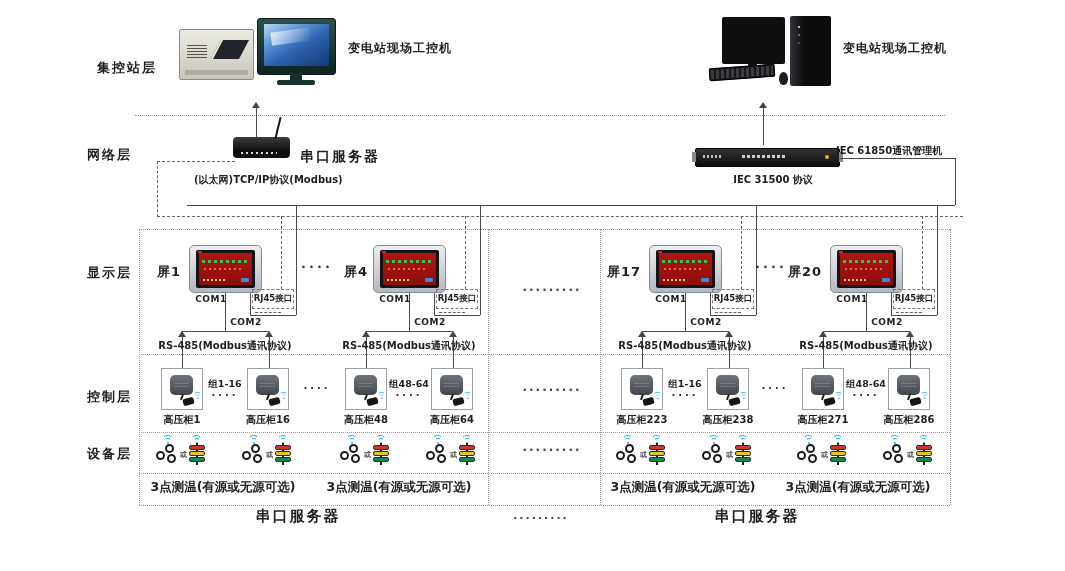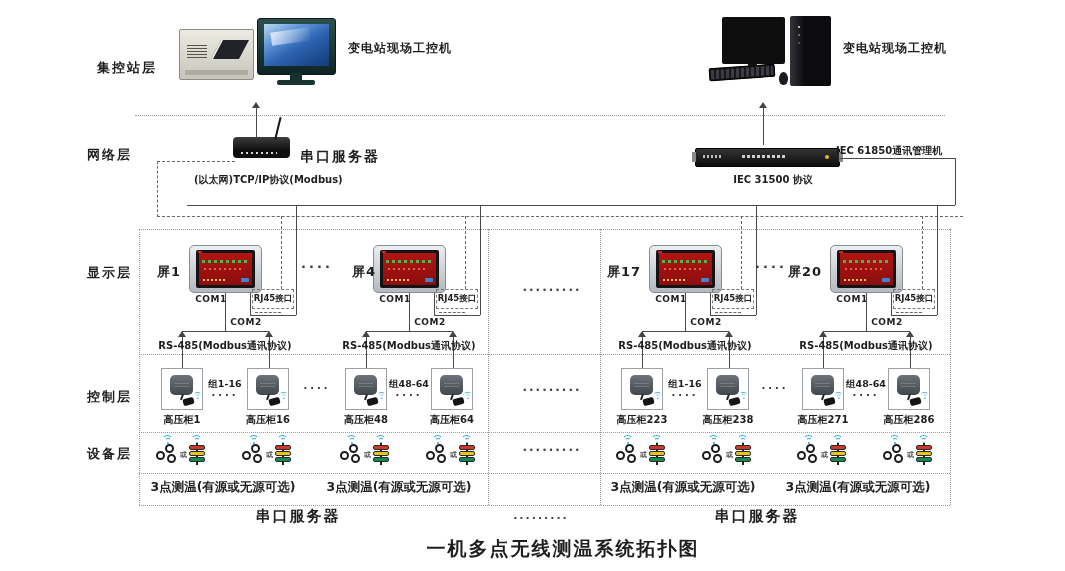--- a/index.html
+++ b/index.html
@@ -216,21 +216,21 @@
   <div class="hmi" style="left:373px;top:245px">
       <div class="hmi-inner">
         <div class="hmi-screen">
           <i class="hmi-row1"></i>
           <i class="hmi-row2"></i>
           <i class="hmi-row3"></i>
           <i class="hmi-chip"></i>
         </div>
       </div>
     </div>
-  <div class="lbl screen-id" style="left:330px;top:263px">屏4</div>
+  <div class="lbl screen-id" style="left:322px;top:263px">屏4</div>
   <div class="lbl com" style="left:376px;top:294px">COM1</div>
   <div class="vline" style="left:409px;top:293px;height:38px"></div>
   <div class="vline" style="left:434px;top:293px;height:22px"></div>
   <div class="hline" style="left:434px;top:315px;width:46px"></div>
   <div class="vline" style="left:480px;top:205px;height:110px"></div>
   <div class="lbl com" style="left:411px;top:317px">COM2</div>
   <div class="rj45" style="left:436px;top:289px">RJ45接口</div>
   <div class="hdash" style="left:439px;top:312px;width:26px"></div>
   <div class="vdash" style="left:465px;top:216px;height:73px"></div>
   <div class="hline" style="left:366px;top:331px;width:87px"></div>
@@ -588,15 +588,14 @@
   <div class="lbl bigdots" style="left:504px;top:443px">·········</div>
 
   <div class="lbl note" style="left:140px;top:479px">3点测温(有源或无源可选)</div>
   <div class="lbl note" style="left:316px;top:479px">3点测温(有源或无源可选)</div>
   <div class="lbl note" style="left:600px;top:479px">3点测温(有源或无源可选)</div>
   <div class="lbl note" style="left:775px;top:479px">3点测温(有源或无源可选)</div>
 
   <div class="lbl stname" style="left:238px;top:507px">串口服务器</div>
   <div class="lbl bigdots" style="left:493px;top:512px;font-size:11px">·········</div>
   <div class="lbl stname" style="left:697px;top:507px">串口服务器</div>
-  <div class="lbl title" style="left:413px;top:536px">一机多点无线测温系统拓扑图</div>
 
 </div>
 
 </body></html>

